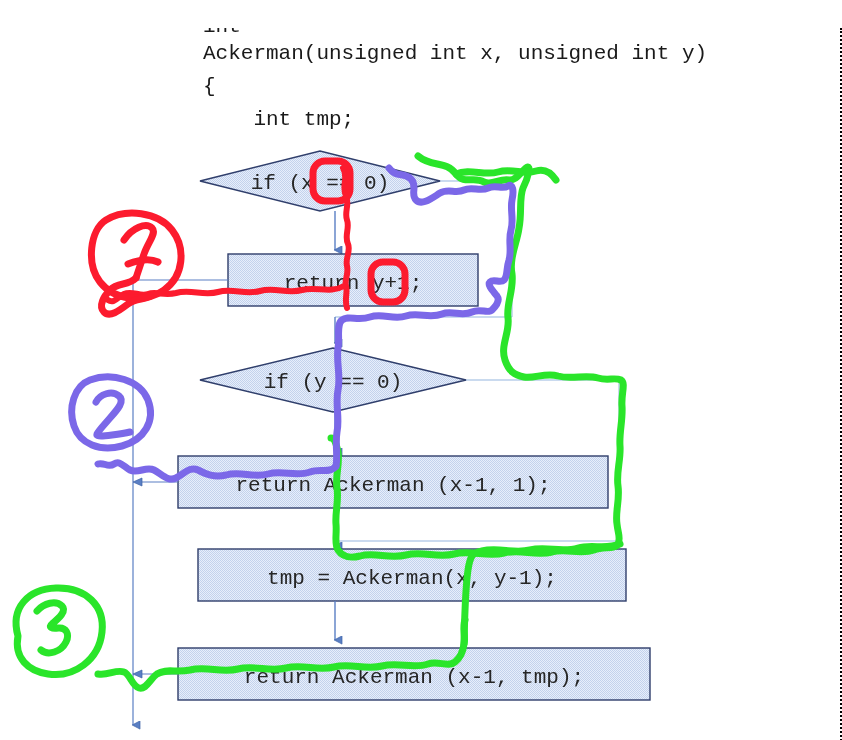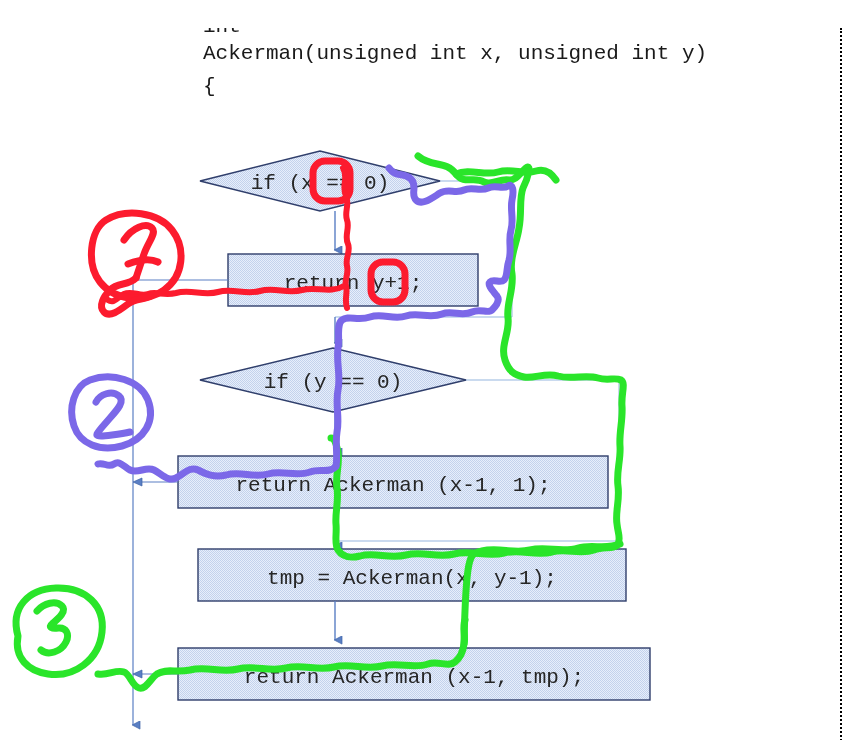--- a/index.html
+++ b/index.html
@@ -44,20 +44,21 @@
 </style>
 </head>
 <body>
 
 <div id="stage">
 
   <div class="code clip-top" style="left:203px;top:-12px;">int</div>
 
   <div class="code" style="left:203px;top:15px;">Ackerman(unsigned int x, unsigned int y)</div>
   <div class="code" style="left:203px;top:48px;">{</div>
+  <div class="code" style="left:203px;top:81px;">    int tmp;</div>
 
   <svg class="layer" viewBox="0 0 842 740">
     <defs>
       <pattern id="dith" width="2" height="2" patternUnits="userSpaceOnUse">
         <rect width="2" height="2" fill="#e7eefb"></rect>
         <rect width="1" height="1" fill="#c3d2ec"></rect>
         <rect x="1" y="1" width="1" height="1" fill="#c3d2ec"></rect>
       </pattern>
       <marker id="ah" markerWidth="9" markerHeight="9" refX="4.5" refY="7.6" orient="auto" markerUnits="userSpaceOnUse">
         <path d="M0.4,0.6 L8.6,0.6 L4.5,8.4 Z" fill="#5a7fc4" stroke="#3e63a8" stroke-width="0.7"></path>

